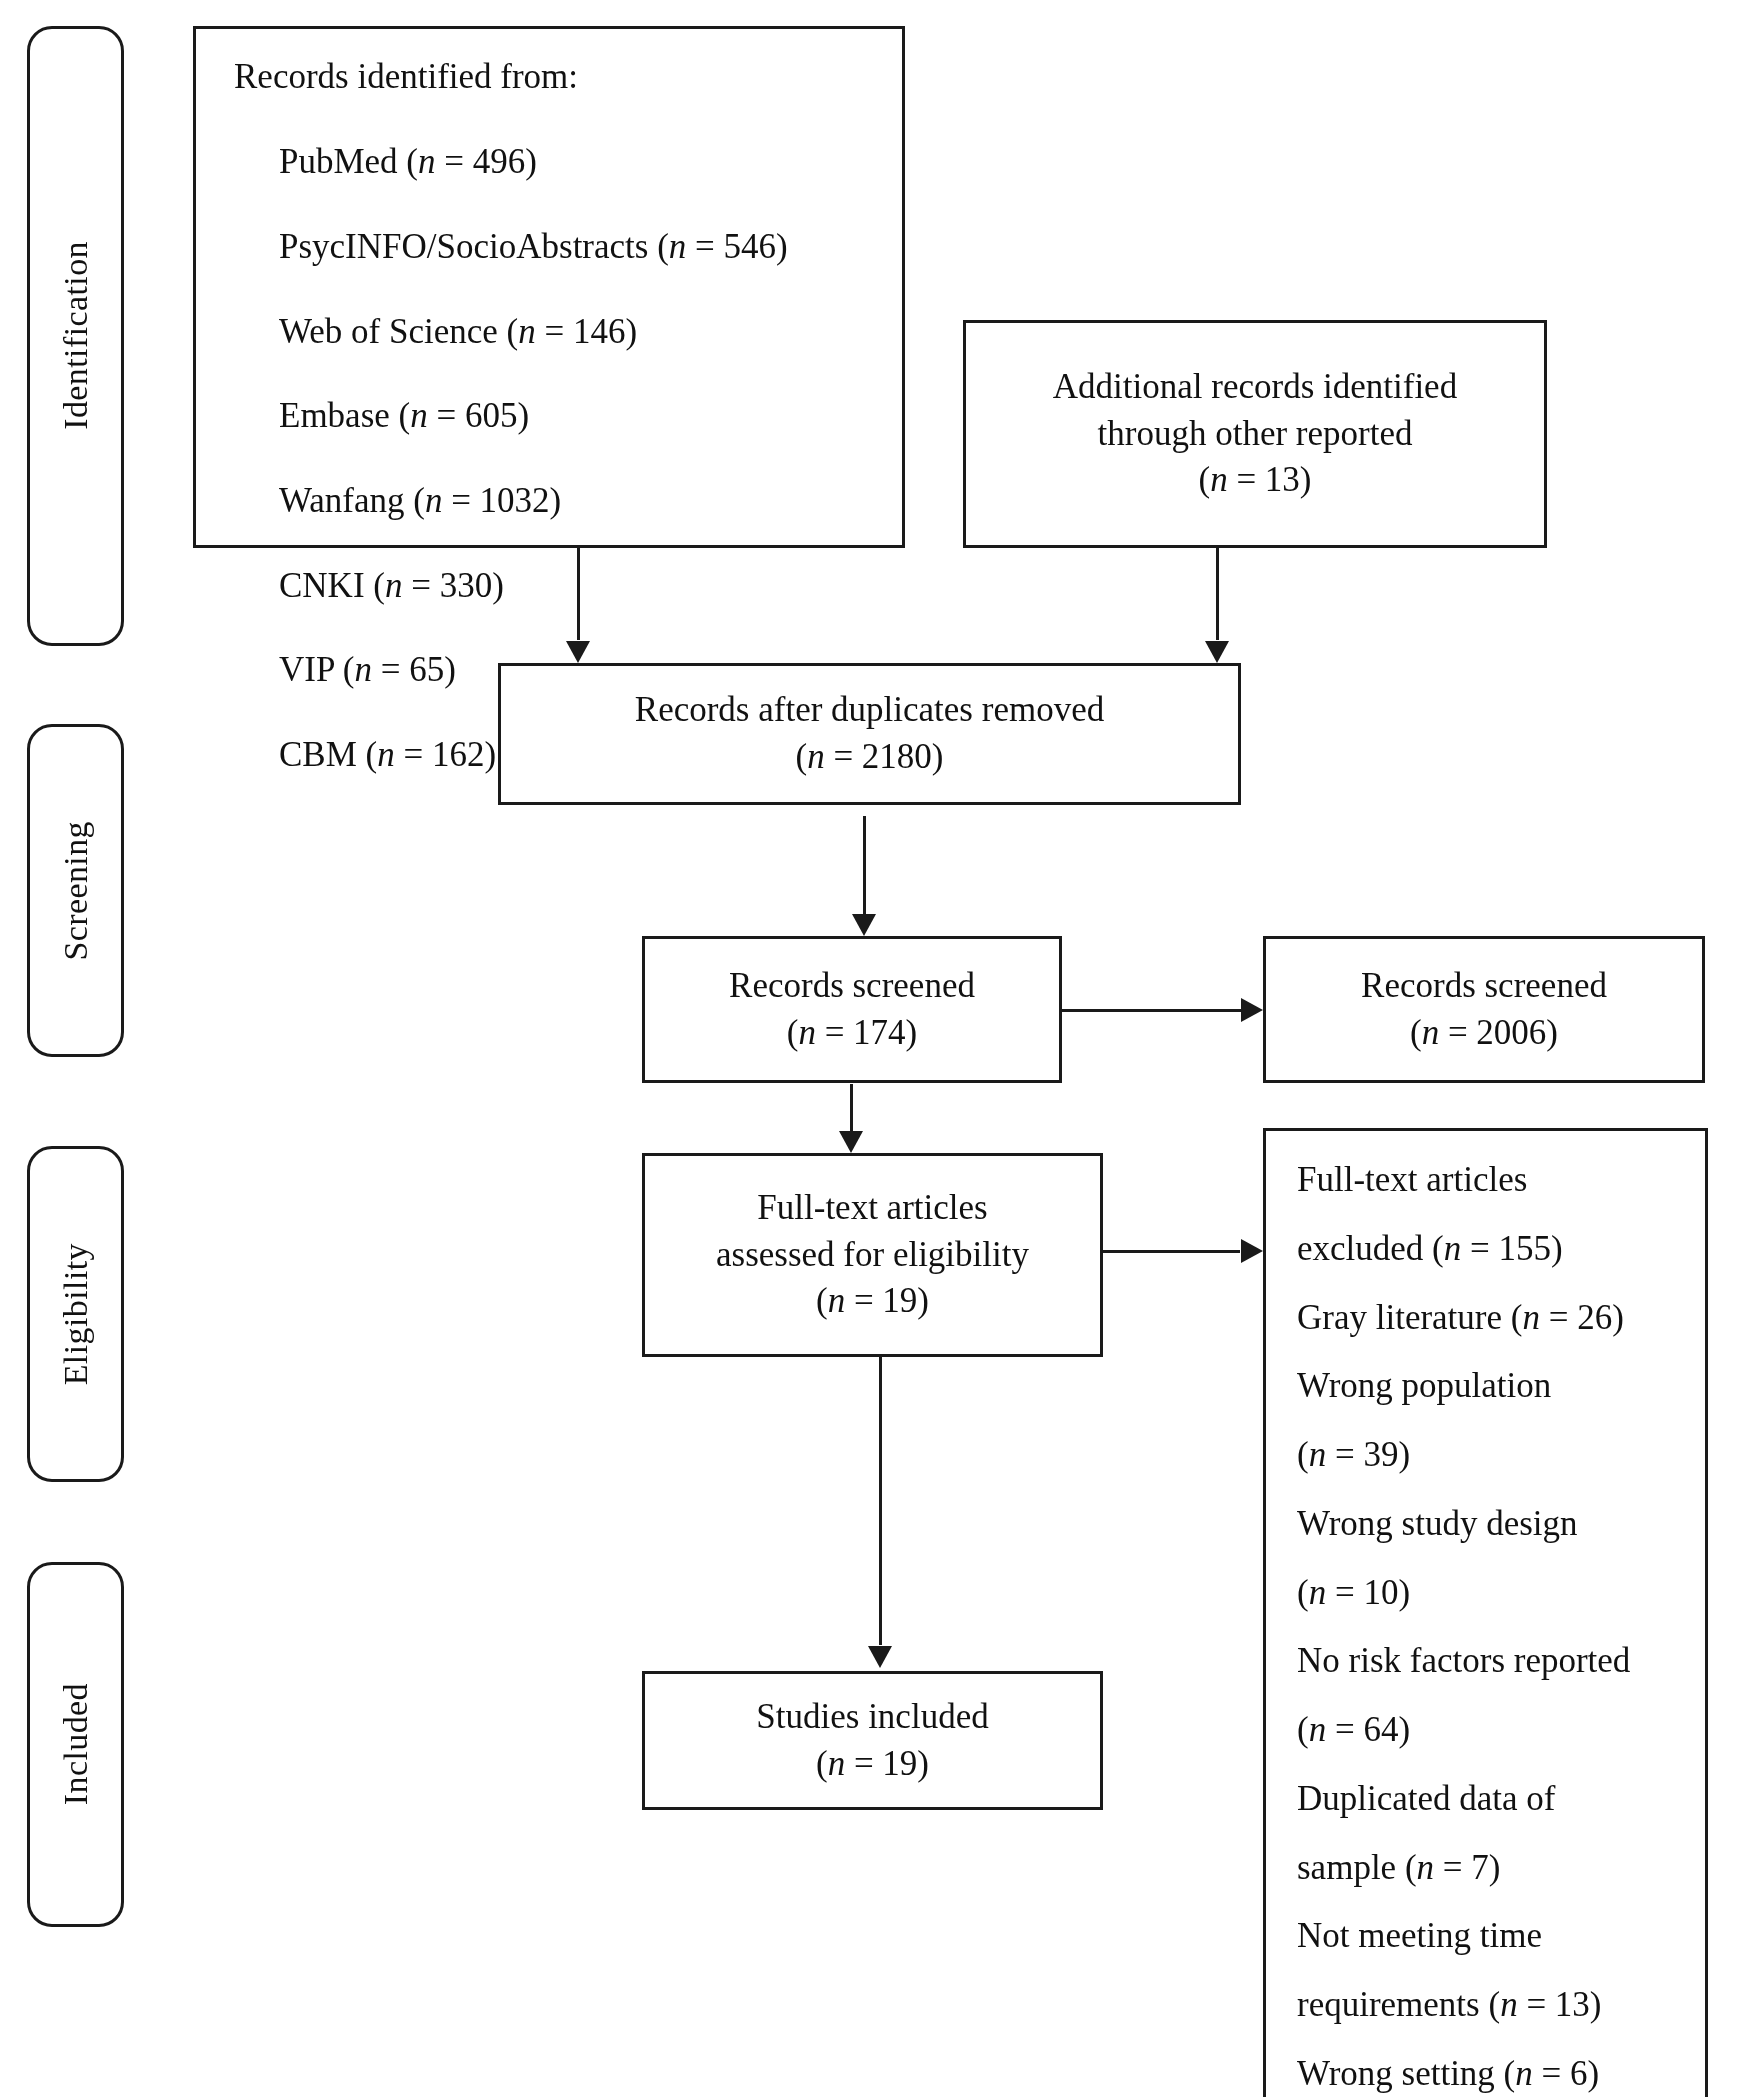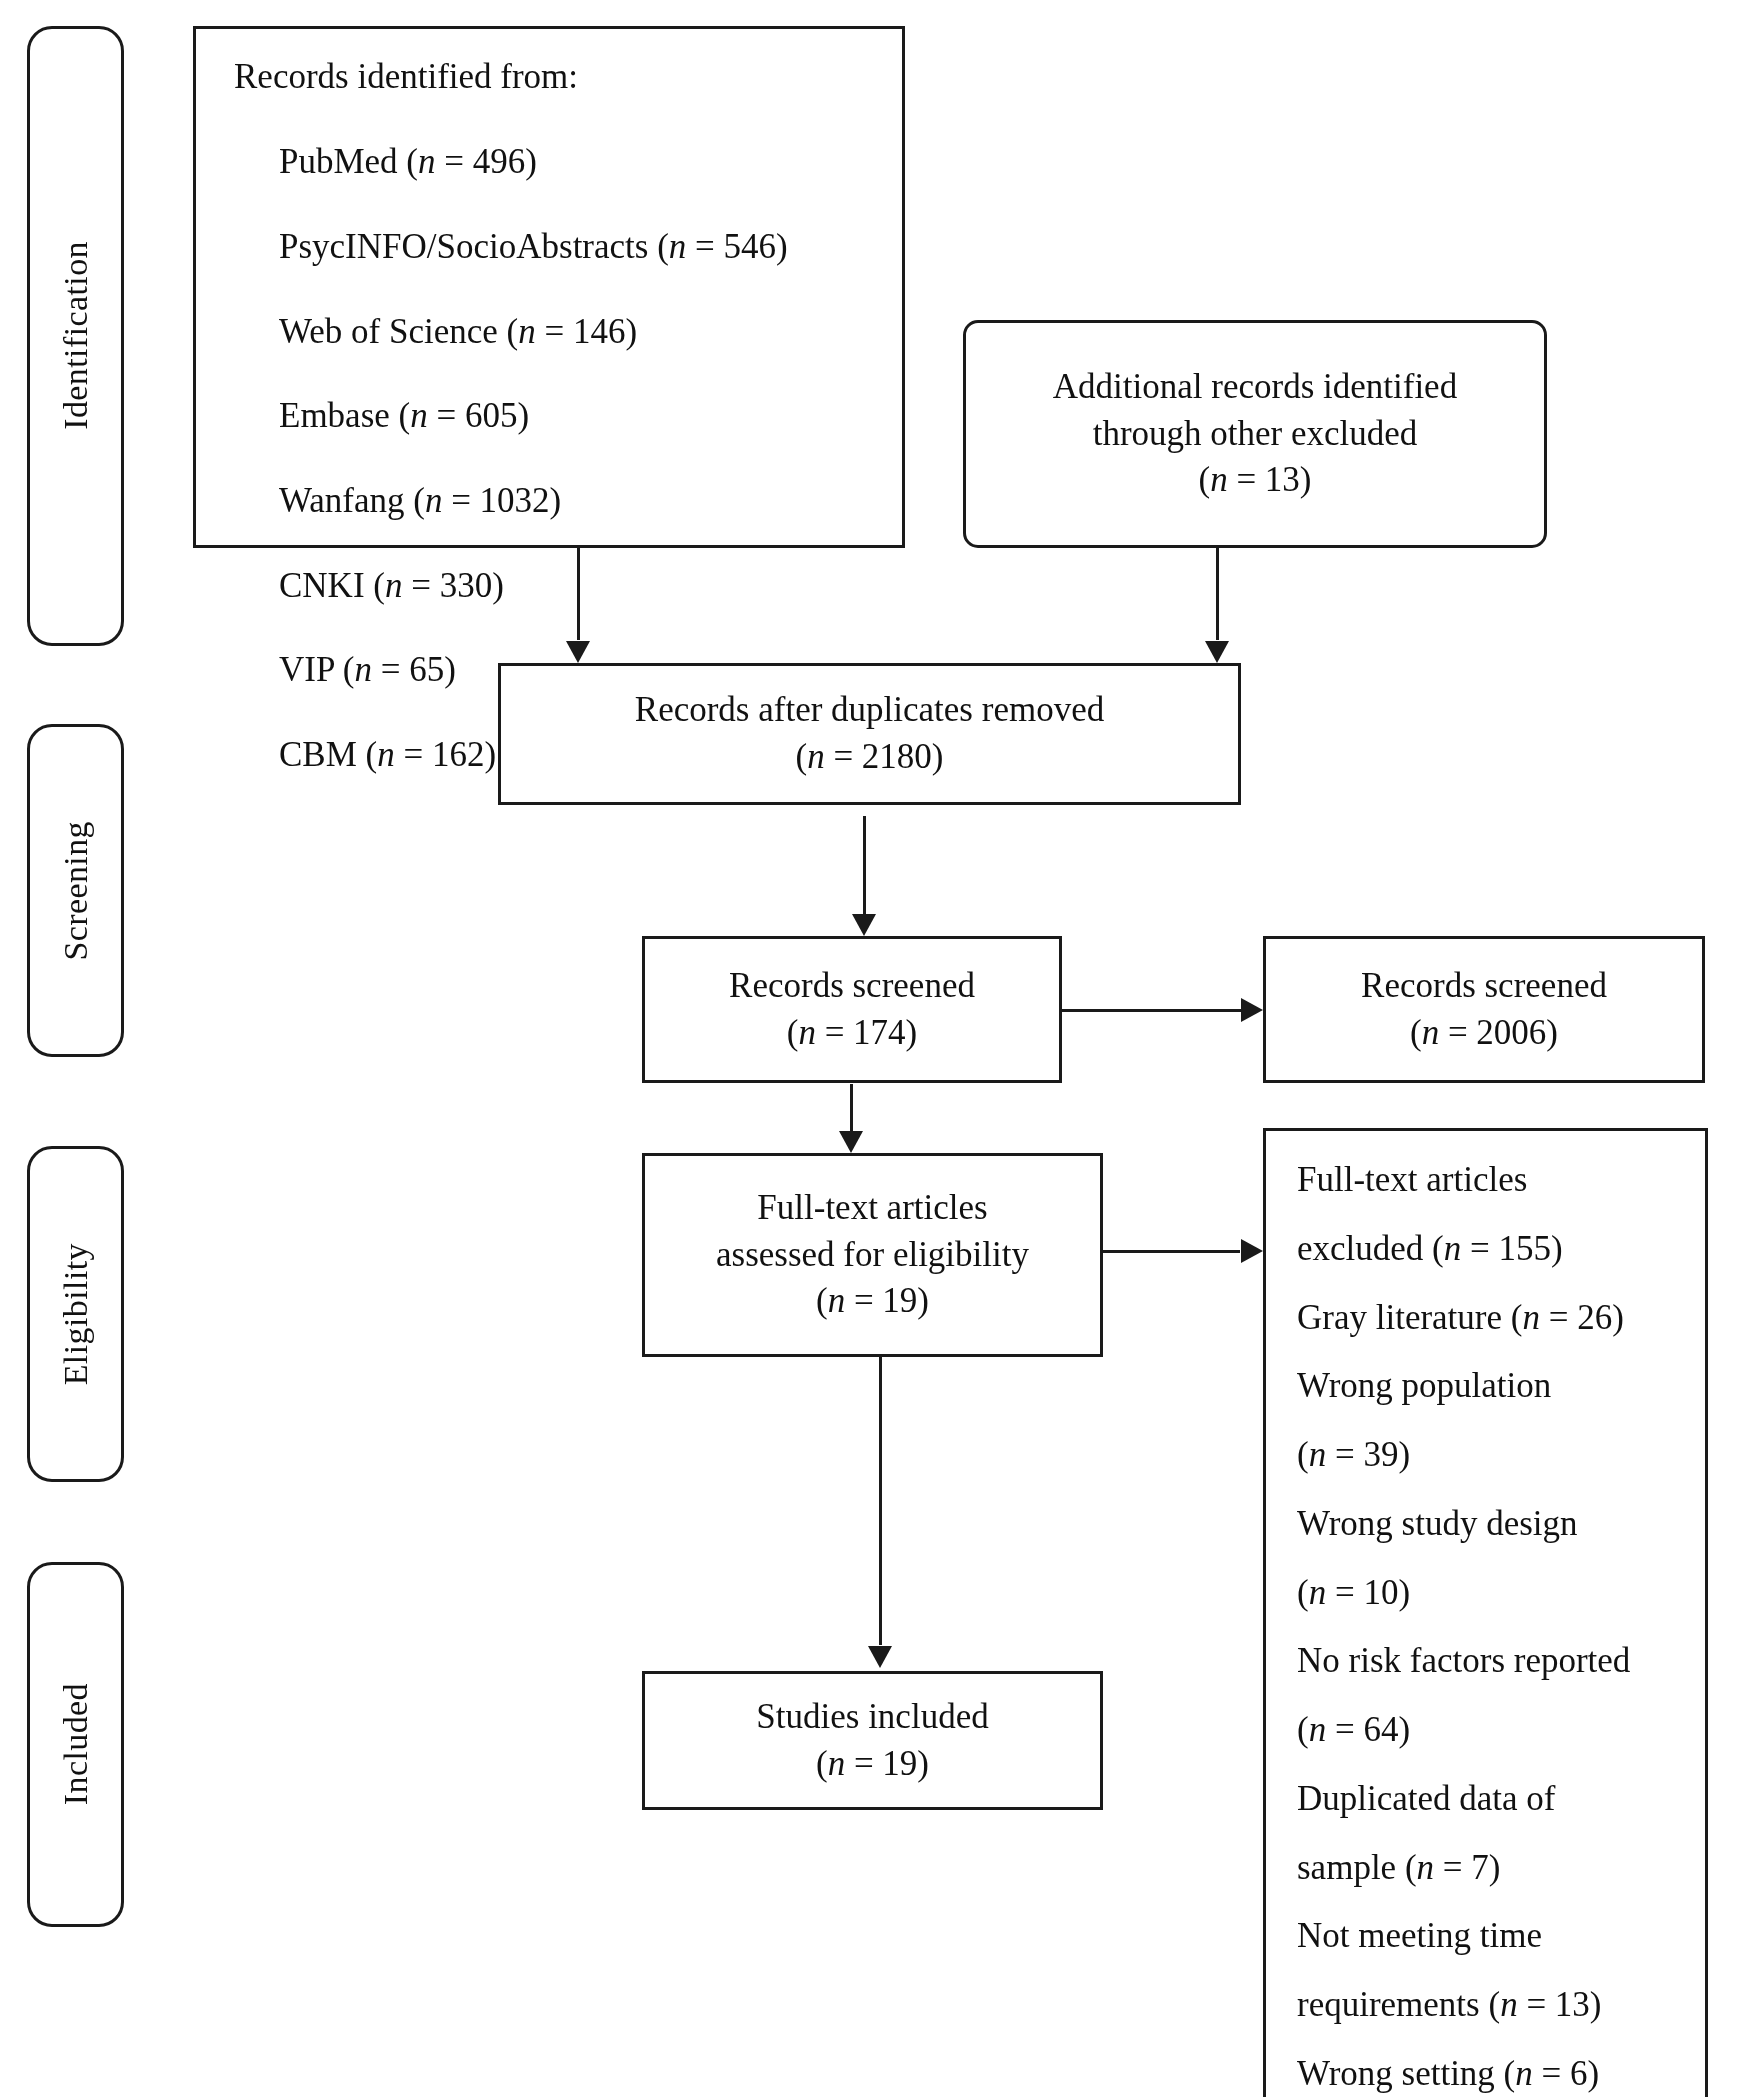--- a/index.html
+++ b/index.html
@@ -137,23 +137,23 @@
       <li>PsycINFO/SocioAbstracts (<span class="ital">n</span> = 546)</li>
       <li>Web of Science (<span class="ital">n</span> = 146)</li>
       <li>Embase (<span class="ital">n</span> = 605)</li>
       <li>Wanfang (<span class="ital">n</span> = 1032)</li>
       <li>CNKI (<span class="ital">n</span> = 330)</li>
       <li>VIP    (<span class="ital">n</span> = 65)</li>
       <li>CBM (<span class="ital">n</span> = 162)</li>
     </ul>
   </div>
 
-  <div class="node center" style="left:963px; top:320px; width:584px; height:228px;border-radius:15px;">
+  <div class="node center" style="left:963px; top:320px; width:584px; height:228px;">
     <div class="line">Additional records identified</div>
-    <div class="line">through other excluded</div>
+    <div class="line">through other reported</div>
     <div class="line">(<span class="ital">n</span> = 13)</div>
   </div>
 
   <div class="vline" style="left:577px; top:547px; width:2.9px; height:93px;"></div>
   <div class="arrow-down" style="left:566px; top:641px;"></div>
 
   <div class="vline" style="left:1216px; top:547px; width:2.9px; height:93px;"></div>
   <div class="arrow-down" style="left:1205px; top:641px;"></div>
 
   <div class="node center" style="left:498px; top:663px; width:743px; height:142px;">

